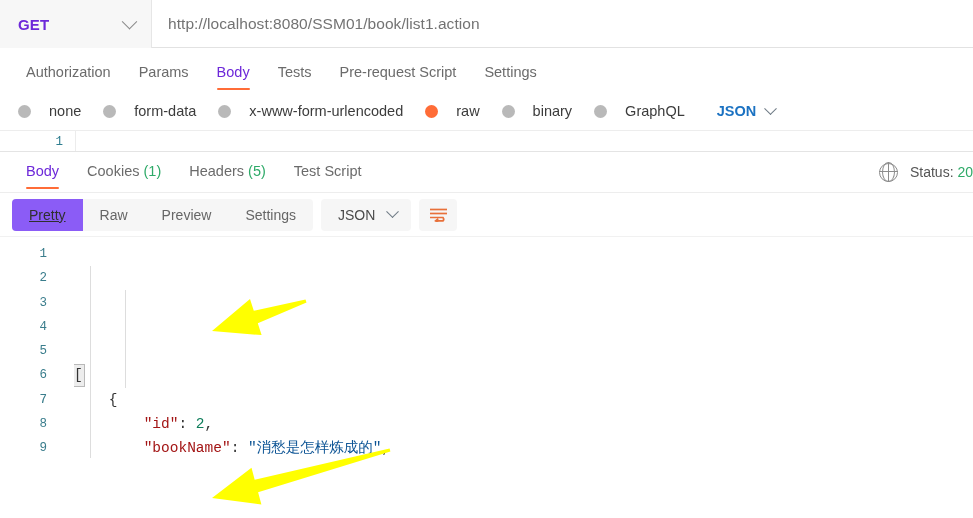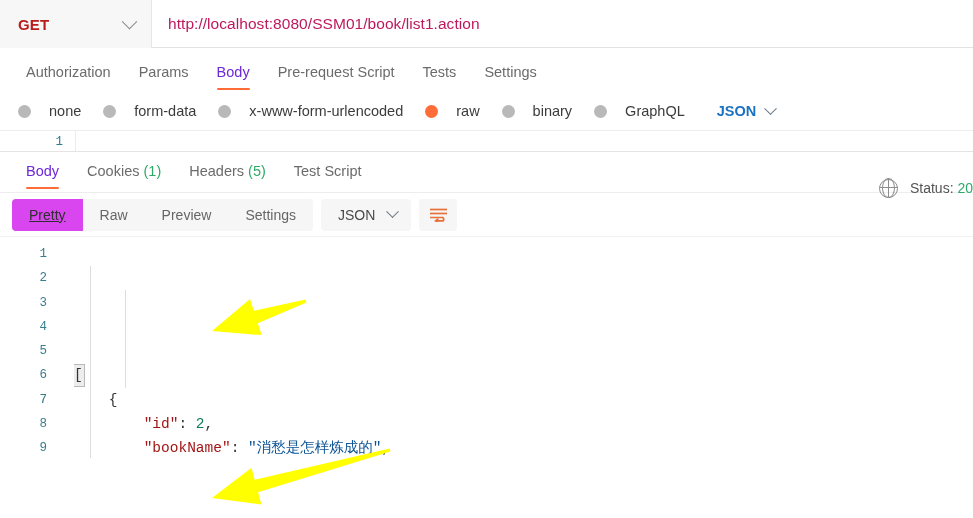--- a/index.html
+++ b/index.html
@@ -38,36 +38,36 @@
     min-width: 152px;
     height: 48px;
     background: #f7f7f7;
     border-right: 1px solid #e6e6e6;
     padding: 0 16px 0 18px;
     cursor: pointer;
   }
   .method-label {
     font-size: 15px;
     font-weight: bold;
-    color: #b91c1c;
+    color: #6d28d9;
     letter-spacing: .2px;
   }
   .chev {
     width: 11px; height: 11px;
     border-right: 1.6px solid #8a8a8a;
     border-bottom: 1.6px solid #8a8a8a;
     transform: rotate(45deg) translate(-2px,-2px);
   }
   .url-input {
     flex: 1;
     display: flex;
     align-items: center;
     padding-left: 16px;
     font-size: 15.5px;
-    color: #be185d;
+    color: #737373;
     background: #fff;
     cursor: text;
     letter-spacing: .05px;
   }
 
   
   .req-tabs {
     display: flex;
     align-items: flex-end;
     height: 42px;
@@ -161,21 +161,21 @@
   .resp-tabs {
     position: relative;
     display: flex;
     align-items: center;
     height: 40px;
     padding: 0 12px;
   }
   .resp-right {
     position: absolute;
     right: 0px;
-    top: 16px;
+    top: 0;
     height: 40px;
     display: flex;
     align-items: center;
     gap: 12px;
     padding-right: 0px;
   }
   .globe {
     width: 19px; height: 19px;
     border-radius: 50%;
     border: 1.4px solid #8d8d8d;
@@ -230,21 +230,21 @@
   }
   .seg .s {
     display: flex;
     align-items: center;
     padding: 0 17px;
     font-size: 14px;
     color: #666;
     cursor: pointer;
   }
   .seg .s.active {
-    background: #d946ef;
+    background: #8b5cf6;
     color: #2f2f2f;
     text-decoration: underline;
   }
   .fmt-drop {
     display: flex;
     align-items: center;
     gap: 13px;
     background: #f6f6f6;
     border-radius: 4px;
     height: 32px;
@@ -339,22 +339,22 @@
       <span class="chev"></span>
     </div>
     <div class="url-input">http://localhost:8080/SSM01/book/list1.action</div>
   </div>
 </div>
 
 <div class="req-tabs">
   <div class="rtab"><span>Authorization</span></div>
   <div class="rtab"><span>Params</span></div>
   <div class="rtab active"><span>Body</span></div>
+  <div class="rtab"><span>Tests</span></div>
   <div class="rtab"><span>Pre-request Script</span></div>
-  <div class="rtab"><span>Tests</span></div>
   <div class="rtab"><span>Settings</span></div>
 </div>
 
 <div class="btype-row">
   <div class="radio-item">
     <span class="dot"></span>
     <span>none</span>
   </div>
   <div class="radio-item">
     <span class="dot"></span>

